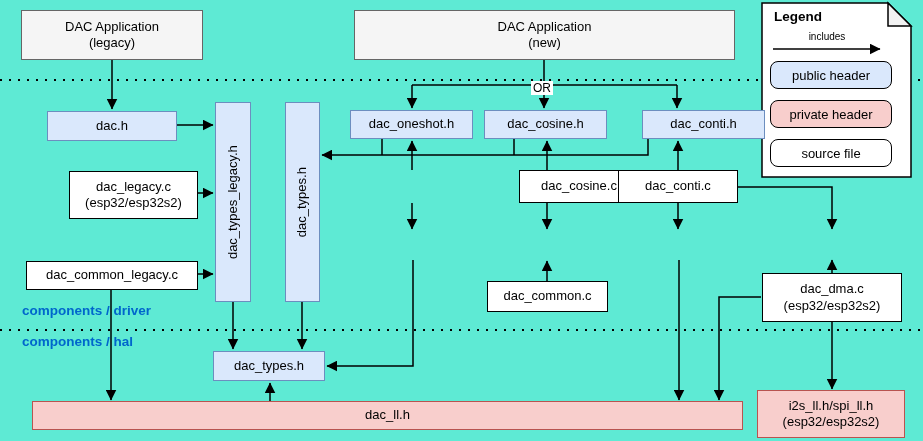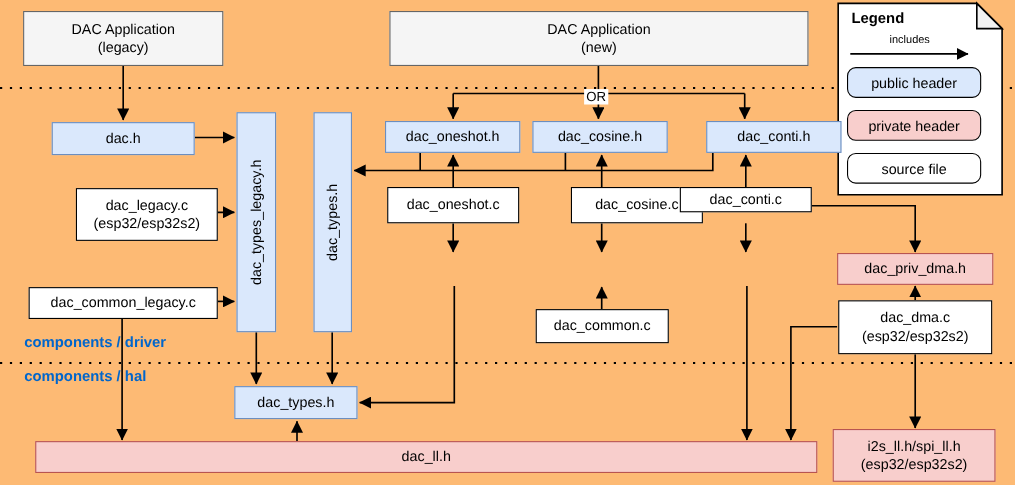--- a/index.html
+++ b/index.html
@@ -1,17 +1,17 @@
 <!DOCTYPE html>
 <html style="--public-fill: #dae8fc; --public-border: #6c8ebf; --private-fill: #f8cecc; --private-border: #b85450; --app-fill: #f5f5f5; --app-border: #666666; --layer-label: #0066cc;"><head>
 <meta charset="utf-8">
 <style>
   html,body { margin:0; padding:0; background:#fff; }
   #canvas {
-    position:relative; width:923px; height:441px; background:#fdba74;
+    position:relative; width:923px; height:441px; background:#5eead4;
     font-family:"Liberation Sans", sans-serif; color:#000; overflow:hidden;
   }
   #wires { position:absolute; left:0; top:0; z-index:1; }
   .node {
     position:absolute; z-index:2; box-sizing:border-box;
     border:1.5px solid #000; background:#fff;
     display:flex; flex-direction:column; align-items:center; justify-content:center;
     font-size:13px; line-height:1.25; text-align:center; white-space:nowrap;
   }
   .blue { background:var(--public-fill,#dae8fc); border-color:var(--public-border,#6c8ebf); }
@@ -124,34 +124,28 @@
 
   <div class="node" style="left:26px; top:261px; width:172px; height:29px;">
     <span>dac_common_legacy.c</span>
   </div>
   <div class="node blue" style="left:484px; top:110px; width:123px; height:29px;">
     <span>dac_cosine.h</span>
   </div>
   <div class="node blue" style="left:642px; top:110px; width:123px; height:29px;">
     <span>dac_conti.h</span>
   </div>
-  <div class="node" style="left:352px; top:170px; width:120px; height:33px;">
-    <span>dac_oneshot.c</span>
-  </div>
   <div class="node" style="left:487px; top:170px; width:120px; height:33px;margin-left:32px;">
     <span>dac_cosine.c</span>
   </div>
-  <div class="node" style="left:618px; top:170px; width:120px; height:23px;justify-content:center;">
+  <div class="node" style="left:618px; top:170px; width:120px; height:33px;justify-content:center;">
     <span>dac_conti.c</span>
   </div>
   <div class="node" style="left:487px; top:281px; width:121px; height:31px;">
     <span>dac_common.c</span>
-  </div>
-  <div class="node pink" style="left:761px; top:230px; width:142px; height:29px;">
-    <span>dac_priv_dma.h</span>
   </div>
   <div class="node" style="left:762px; top:273px; width:140px; height:49px;">
     <span>dac_dma.c</span>
     <span>(esp32/esp32s2)</span>
   </div>
 
   <div class="node blue" style="left:213px; top:351px; width:112px; height:30px;">
     <span>dac_types.h</span>
   </div>
   <div class="node pink" style="left:32px; top:401px; width:711px; height:29px;">

